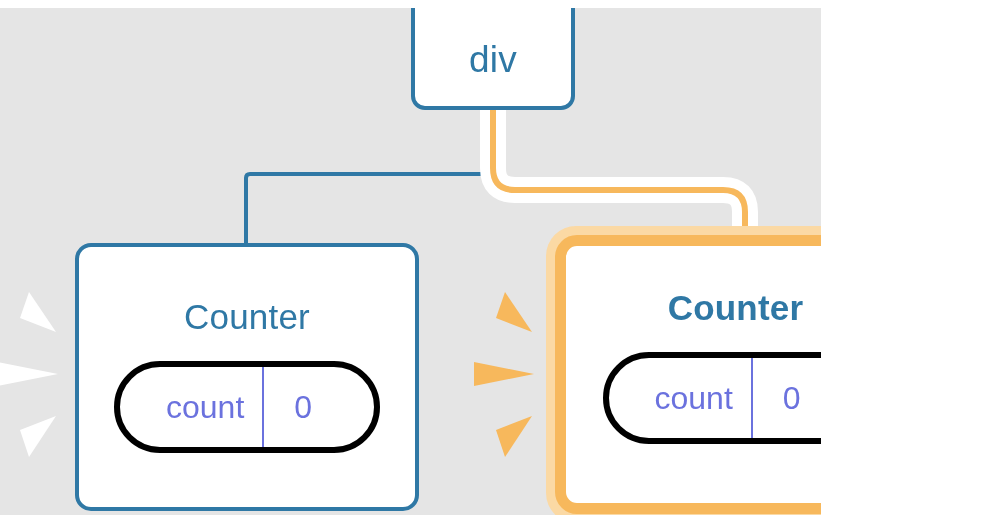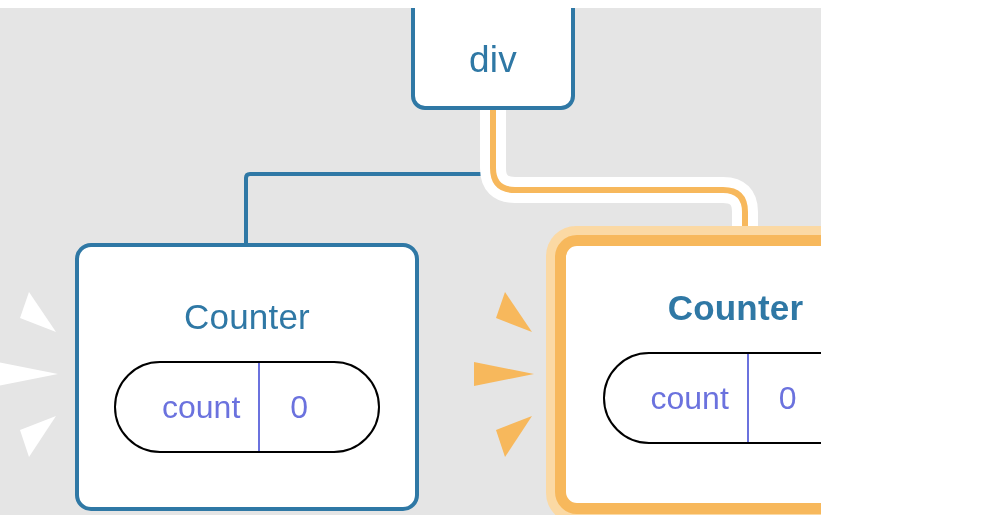--- a/index.html
+++ b/index.html
@@ -91,21 +91,21 @@
     color: #2f78a5;
     font-weight: 700;
     margin-top: 42px;
     letter-spacing: 0.2px;
   }
 
   
   .pill {
     display: flex;
     align-items: stretch;
-    border: 2px solid #000000;
+    border: 6px solid #000000;
     border-radius: 999px;
     box-sizing: border-box;
     background: #ffffff;
   }
   .pill-key, .pill-val {
     display: flex;
     align-items: center;
     justify-content: center;
     font-size: 32px;
     color: #6b72de;

